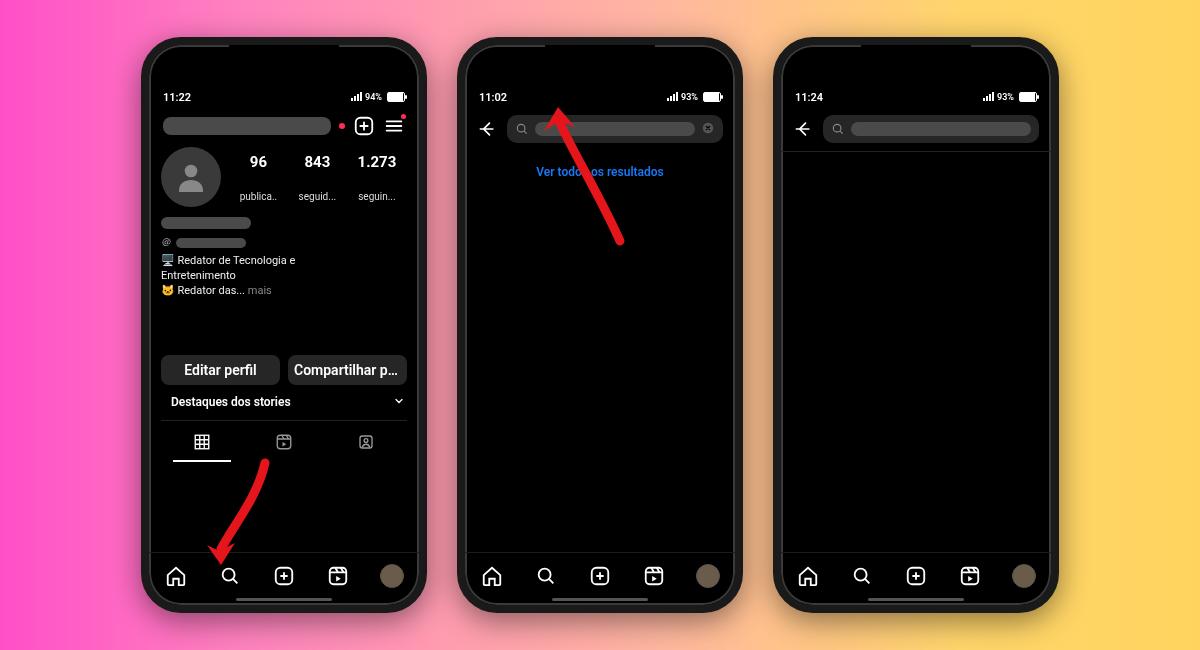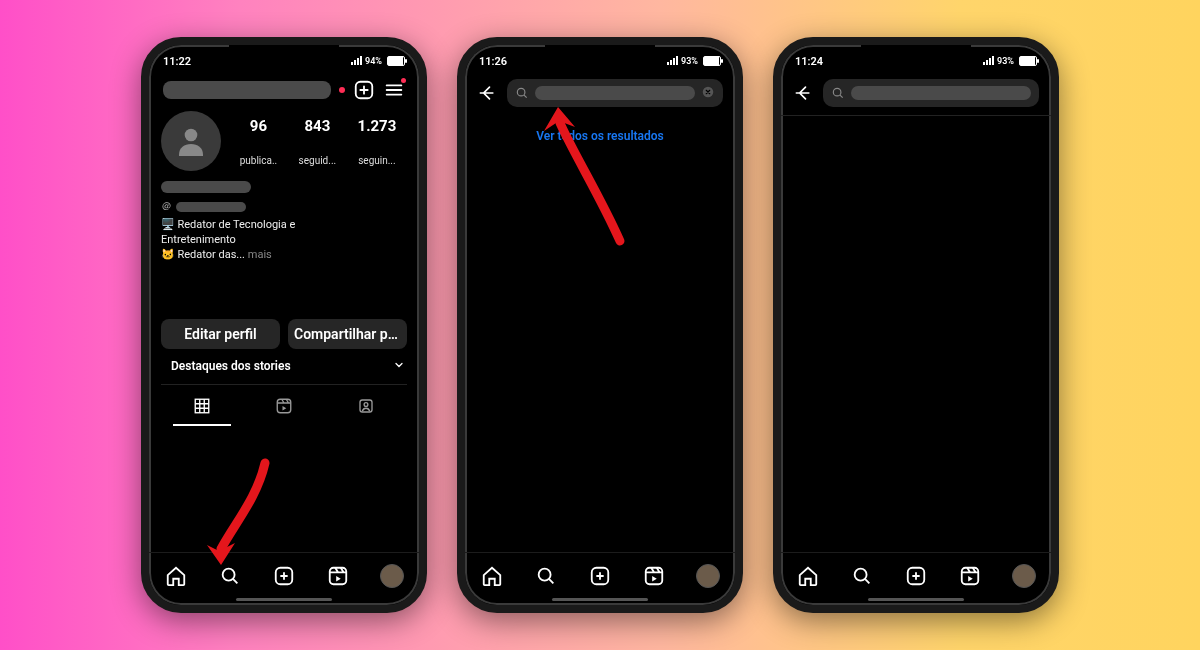--- a/index.html
+++ b/index.html
@@ -24,21 +24,21 @@
   }
   .phone::before{ 
     content:"";position:absolute;left:-10px;top:120px;width:3px;height:38px;background:#1a1a1a;border-radius:2px;
   }
   .phone::after{
     content:"";position:absolute;right:-10px;top:100px;width:3px;height:60px;background:#1a1a1a;border-radius:2px;
   }
   .notch{position:absolute;top:0;left:50%;transform:translateX(-50%);width:110px;height:22px;background:#000;border-bottom-left-radius:14px;border-bottom-right-radius:14px;z-index:5;}
   
   .status{
-    height:24px;padding:4px 14px 0 14px;display:flex;align-items:center;justify-content:space-between;font-size:11px;font-weight:600;color:#fff;
+    height:24px;padding:4px 14px 0 14px;display:flex;align-items:center;justify-content:space-between;font-size:11px;font-weight:600;color:#fff;margin-top:36px;
   }
   .status-icons{display:flex;align-items:flex-start;gap:3px;font-size:9px;}
   .sig{display:inline-flex;gap:1px;align-items:flex-end;}
   .sig span{width:2px;background:#fff;display:inline-block;}
   .sig span:nth-child(1){height:3px}.sig span:nth-child(2){height:5px}.sig span:nth-child(3){height:7px}.sig span:nth-child(4){height:9px}
   .batt{width:16px;height:8px;border:1px solid #fff;border-radius:2px;position:relative;margin-left:2px;}
   .batt::after{content:"";position:absolute;right:-3px;top:2px;width:2px;height:4px;background:#fff;border-radius:1px;}
   .batt i{display:block;height:100%;background:#fff;width:94%;}
   
   .screen{flex:1;display:flex;flex-direction:column;padding:0 12px;}
@@ -238,21 +238,21 @@
       <svg width="90" height="120" viewBox="0 0 90 120">
           <path d="M68 10 C 60 45, 38 70, 24 96"></path>
           <path class="head" d="M10 92 L24 112 L38 90 L22 98 Z"></path>
         </svg>
     </div>
   </div>
 
   <div class="phone">
     <div class="notch"></div>
     <div class="status">
-      <span>11:26</span>
+      <span>11:02</span>
       <div class="status-icons">
         <span class="sig">
             <span></span>
             <span></span>
             <span></span>
             <span></span>
           </span>
         <span>93%</span>
         <span class="batt">
             <i style="width:93%"></i>

